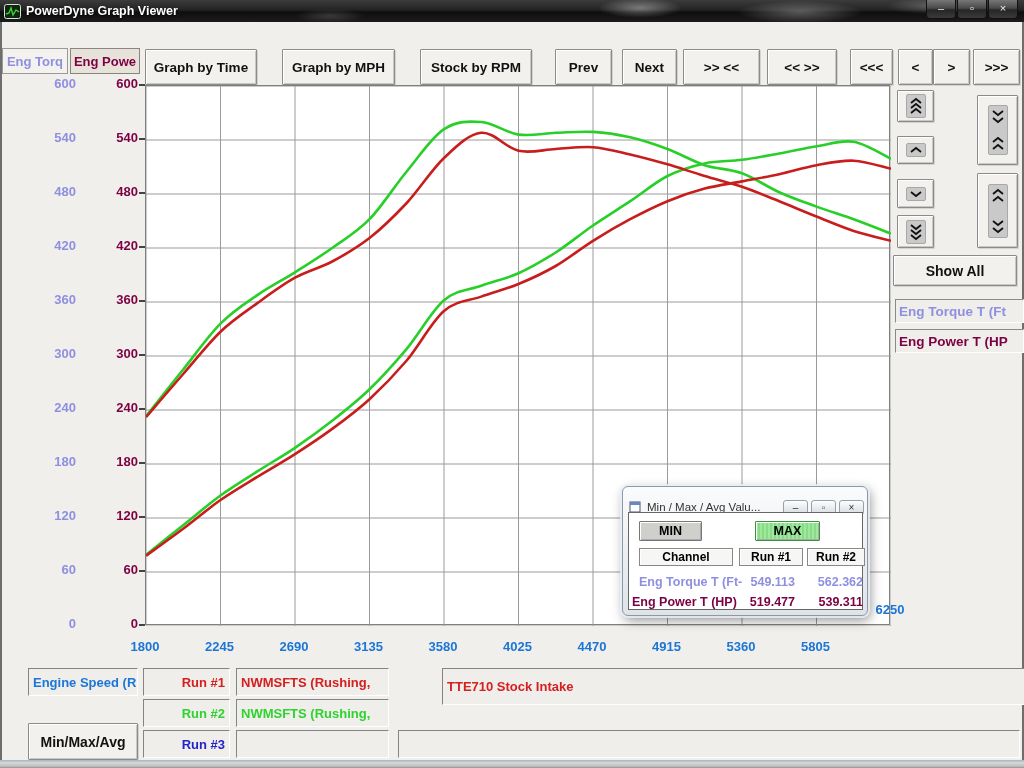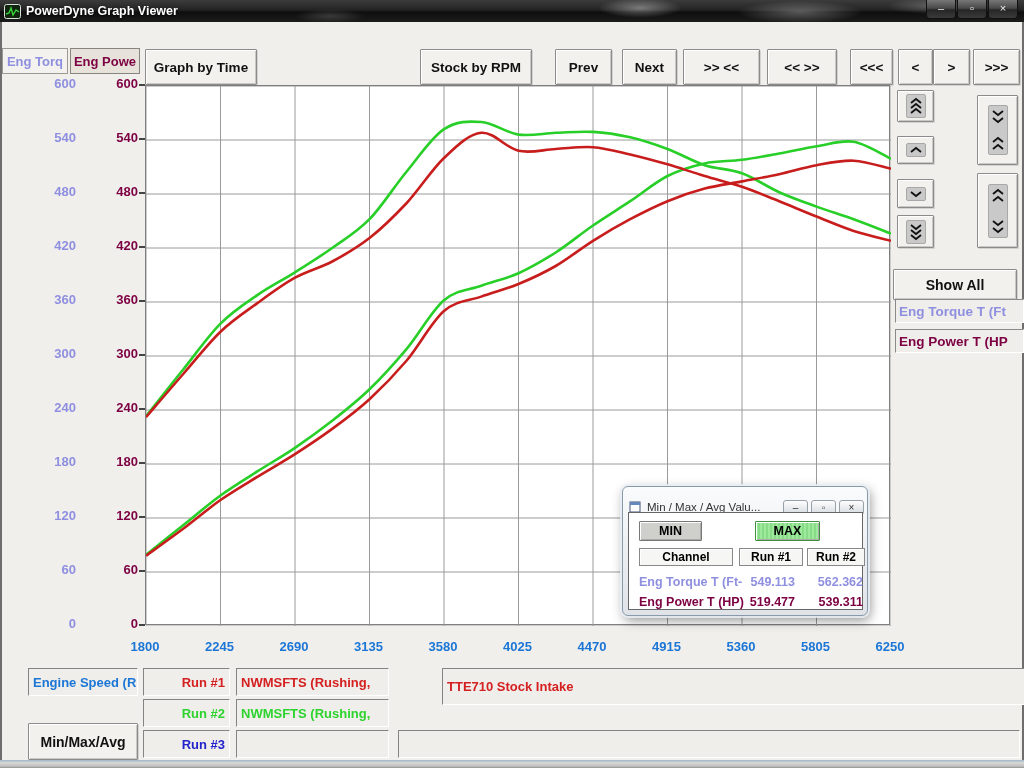--- a/index.html
+++ b/index.html
@@ -102,20 +102,21 @@
       <div class="win-btn">▫</div>
       <div class="win-btn">×</div>
     </div>
   </div>
 
 
   <div class="chanbtn c-torque" style="left:2px;width:66px;">Eng Torq</div>
   <div class="chanbtn c-power pressed" style="left:70px;width:70px;">Eng Powe</div>
 
   <div class="btn" style="left:145px;top:49px;width:112px;height:36px;">Graph by Time</div>
+  <div class="btn" style="left:282px;top:49px;width:113px;height:36px;">Graph by MPH</div>
   <div class="btn" style="left:420px;top:49px;width:112px;height:36px;">Stock by RPM</div>
   <div class="btn" style="left:555px;top:49px;width:57px;height:36px;">Prev</div>
   <div class="btn" style="left:622px;top:49px;width:55px;height:36px;">Next</div>
   <div class="btn" style="left:683px;top:49px;width:77px;height:36px;">&gt;&gt; &lt;&lt;</div>
   <div class="btn" style="left:767px;top:49px;width:70px;height:36px;">&lt;&lt; &gt;&gt;</div>
   <div class="btn" style="left:850px;top:49px;width:43px;height:36px;">&lt;&lt;&lt;</div>
   <div class="btn" style="left:898px;top:49px;width:35px;height:36px;">&lt;</div>
   <div class="btn" style="left:933px;top:49px;width:37px;height:36px;">&gt;</div>
   <div class="btn" style="left:973px;top:49px;width:47px;height:36px;">&gt;&gt;&gt;</div>
 
@@ -186,21 +187,21 @@
       <div class="x-label c-x" style="left: 120px; top: 639px; width: 50px;">1800</div>
       <div class="x-label c-x" style="left: 194.5px; top: 639px; width: 50px;">2245</div>
       <div class="x-label c-x" style="left: 269px; top: 639px; width: 50px;">2690</div>
       <div class="x-label c-x" style="left: 343.5px; top: 639px; width: 50px;">3135</div>
       <div class="x-label c-x" style="left: 418px; top: 639px; width: 50px;">3580</div>
       <div class="x-label c-x" style="left: 492.5px; top: 639px; width: 50px;">4025</div>
       <div class="x-label c-x" style="left: 567px; top: 639px; width: 50px;">4470</div>
       <div class="x-label c-x" style="left: 641.5px; top: 639px; width: 50px;">4915</div>
       <div class="x-label c-x" style="left: 716px; top: 639px; width: 50px;">5360</div>
       <div class="x-label c-x" style="left: 790.5px; top: 639px; width: 50px;">5805</div>
-      <div class="x-label c-x" style="left: 865px; top: 639px; width: 50px;">6250</div>
+      <div class="x-label c-x" style="left: 865px; top: 602px; width: 50px;">6250</div>
     </div>
 
   <div class="btn chev-btn" style="left:897px;top:90px;width:37px;height:32px;">
     <span class="chev-panel">
       <svg width="14" height="18" viewBox="0 0 14 18">
           <g fill="none" stroke="#111" stroke-width="1.8">
             <polyline points="2,6 7,2 12,6"></polyline>
             <polyline points="2,11 7,7 12,11"></polyline>
             <polyline points="2,16 7,12 12,16"></polyline>
           </g>
@@ -249,21 +250,21 @@
       <svg width="14" height="48" viewBox="0 0 14 48">
           <g fill="none" stroke="#111" stroke-width="1.8">
             <polyline points="2,7 7,3 12,7"></polyline>
             <polyline points="2,14 7,10 12,14"></polyline>
             <polyline points="2,34 7,38 12,34"></polyline>
             <polyline points="2,41 7,45 12,41"></polyline>
           </g>
         </svg>
     </span>
   </div>
-  <div class="btn showall" style="left:893px;top:269px;width:124px;height:31px;">Show All</div>
+  <div class="btn showall" style="left:893px;top:255px;width:124px;height:31px;">Show All</div>
   <div class="side-chan c-torque" style="top:299px;">Eng Torque T (Ft</div>
   <div class="side-chan c-power" style="top:329px;">Eng Power T (HP</div>
 
   <div class="mmwin">
     <div class="mm-titlebar">
       <svg width="13" height="12" viewBox="0 0 13 12" style="margin-left:6px;flex:0 0 auto;">
         <rect x="1" y="1" width="10" height="10" fill="#fff" stroke="#445577"></rect>
         <rect x="1" y="1" width="10" height="3" fill="#6688bb"></rect>
       </svg>
       <span class="mm-title">Min / Max / Avg Valu...</span>
@@ -276,21 +277,21 @@
       <div class="mm-minmax mm-max">MAX</div>
       <div class="mm-head" style="left:10px;width:94px;">Channel</div>
       <div class="mm-head" style="left:110px;width:64px;">Run #1</div>
       <div class="mm-head" style="left:178px;width:58px;">Run #2</div>
       <div class="mm-row c-torque" style="top:62px;">
         <span class="mm-cell" style="left:10px;text-align:left;">Eng Torque T (Ft-</span>
         <span class="mm-cell" style="left:110px;width:56px;">549.113</span>
         <span class="mm-cell" style="left:178px;width:56px;">562.362</span>
       </div>
       <div class="mm-row c-power" style="top:82px;">
-        <span class="mm-cell" style="left:10px;text-align:left;">Eng Power T (HP)</span>
+        <span class="mm-cell" style="left:3px;text-align:left;">Eng Power T (HP)</span>
         <span class="mm-cell" style="left:110px;width:56px;">519.477</span>
         <span class="mm-cell" style="left:178px;width:56px;">539.311</span>
       </div>
     </div>
   </div>
 
   <div class="sunk c-x" style="left:28px;top:668px;width:110px;height:28px;">
     <span class="pad">Engine Speed (RI</span>
   </div>
   <div class="btn" style="left:28px;top:723px;width:110px;height:37px;font-weight:600;font-size:14px;">Min/Max/Avg</div>

